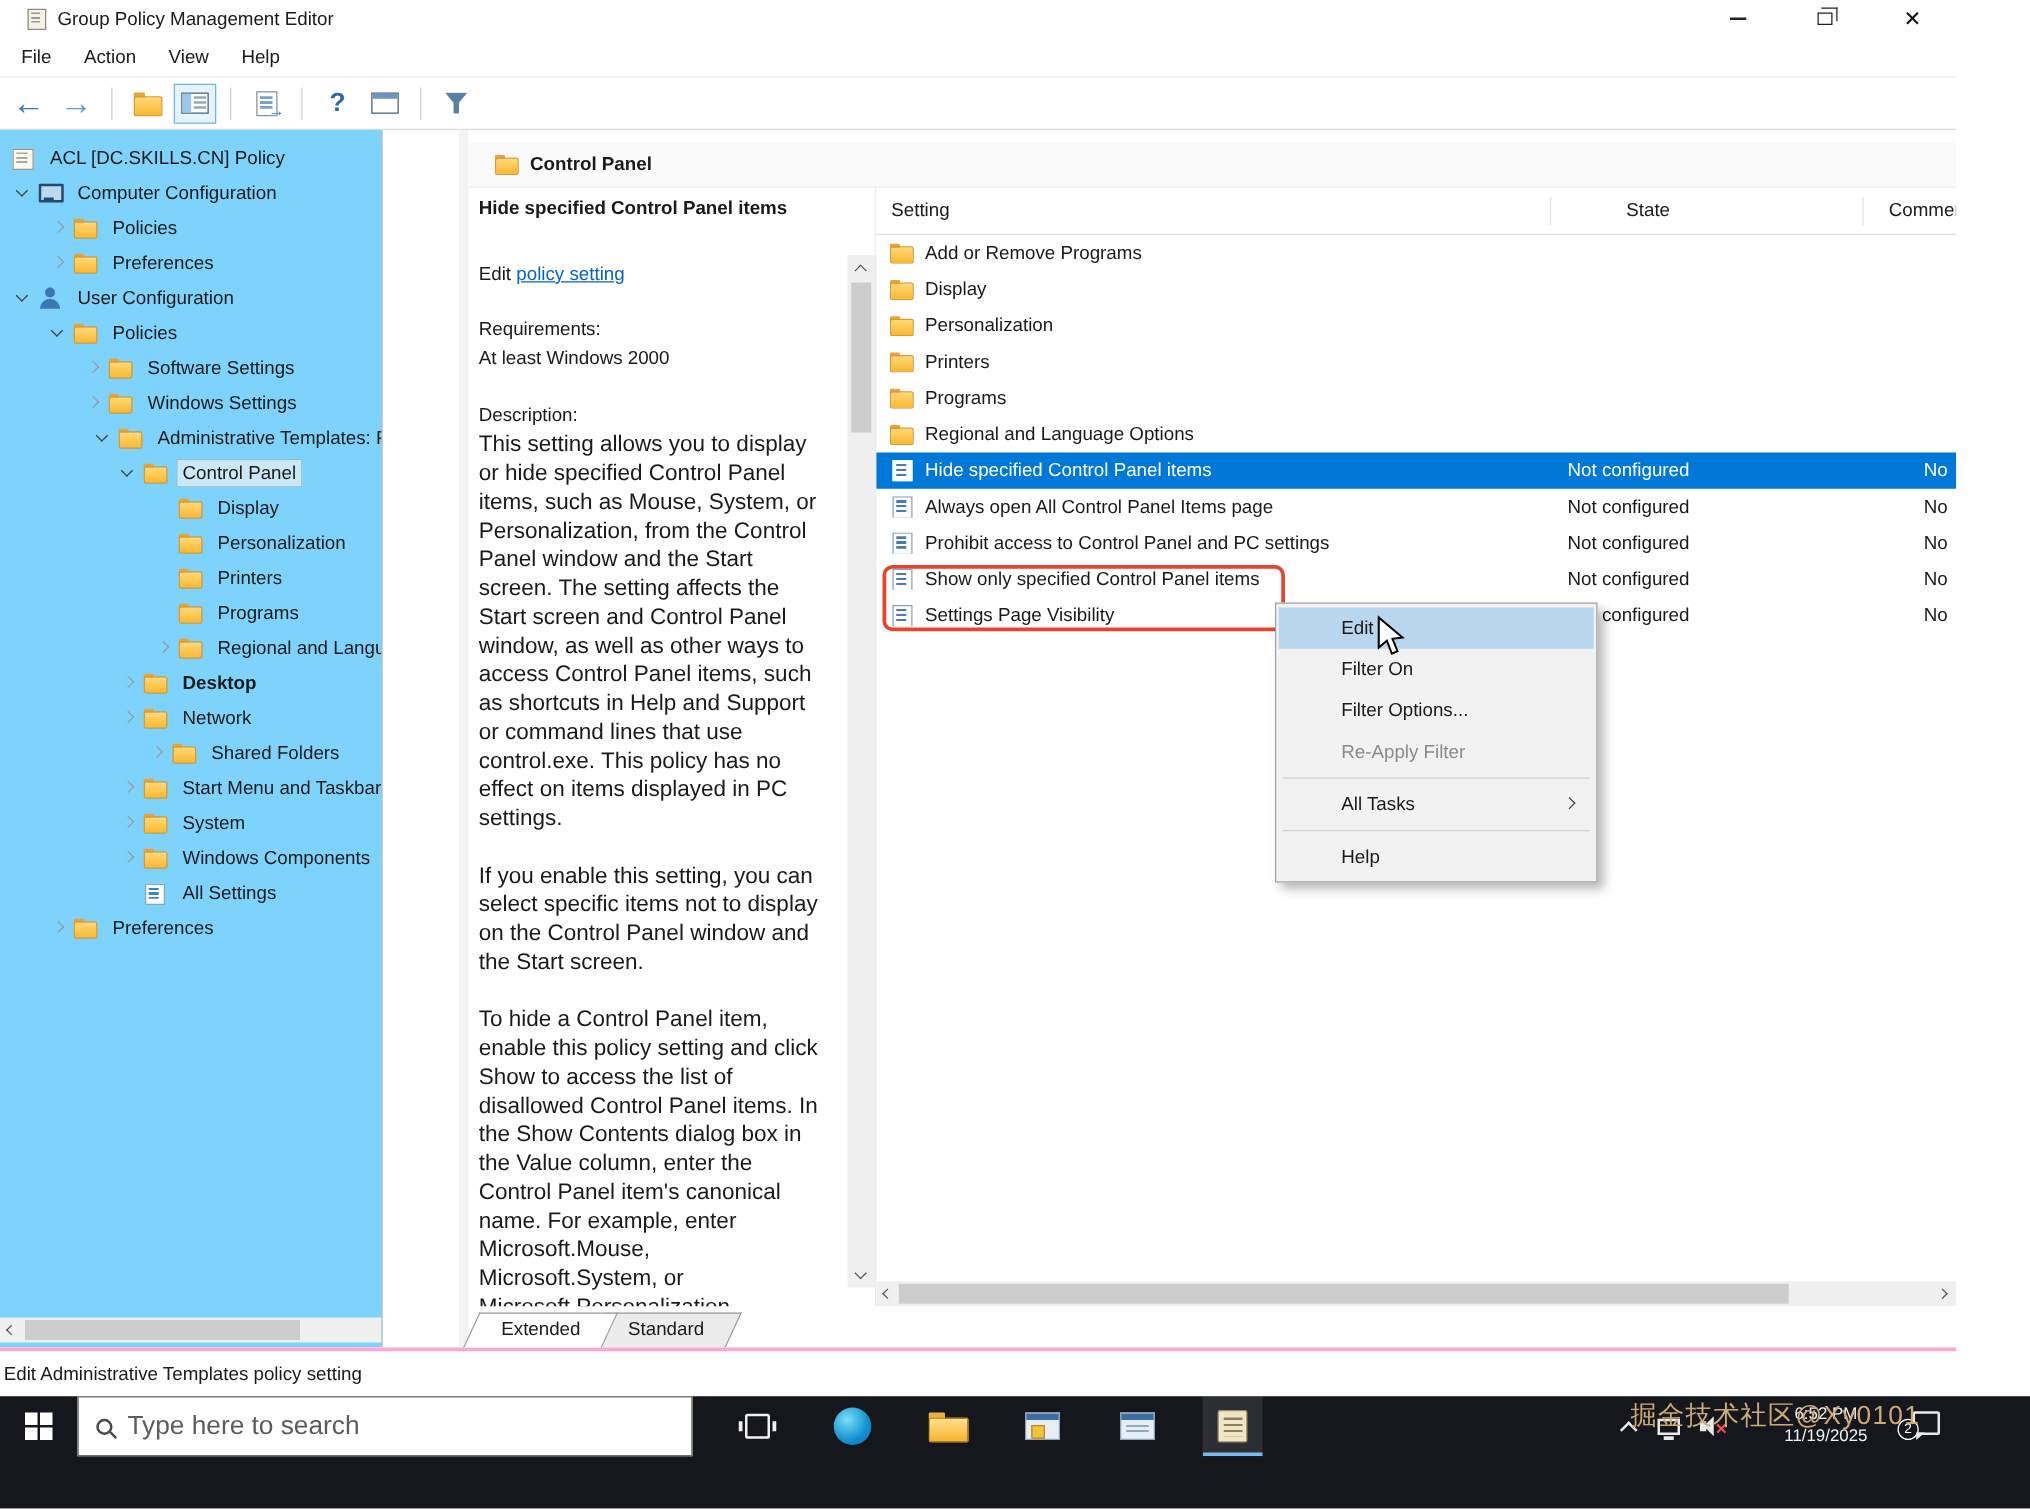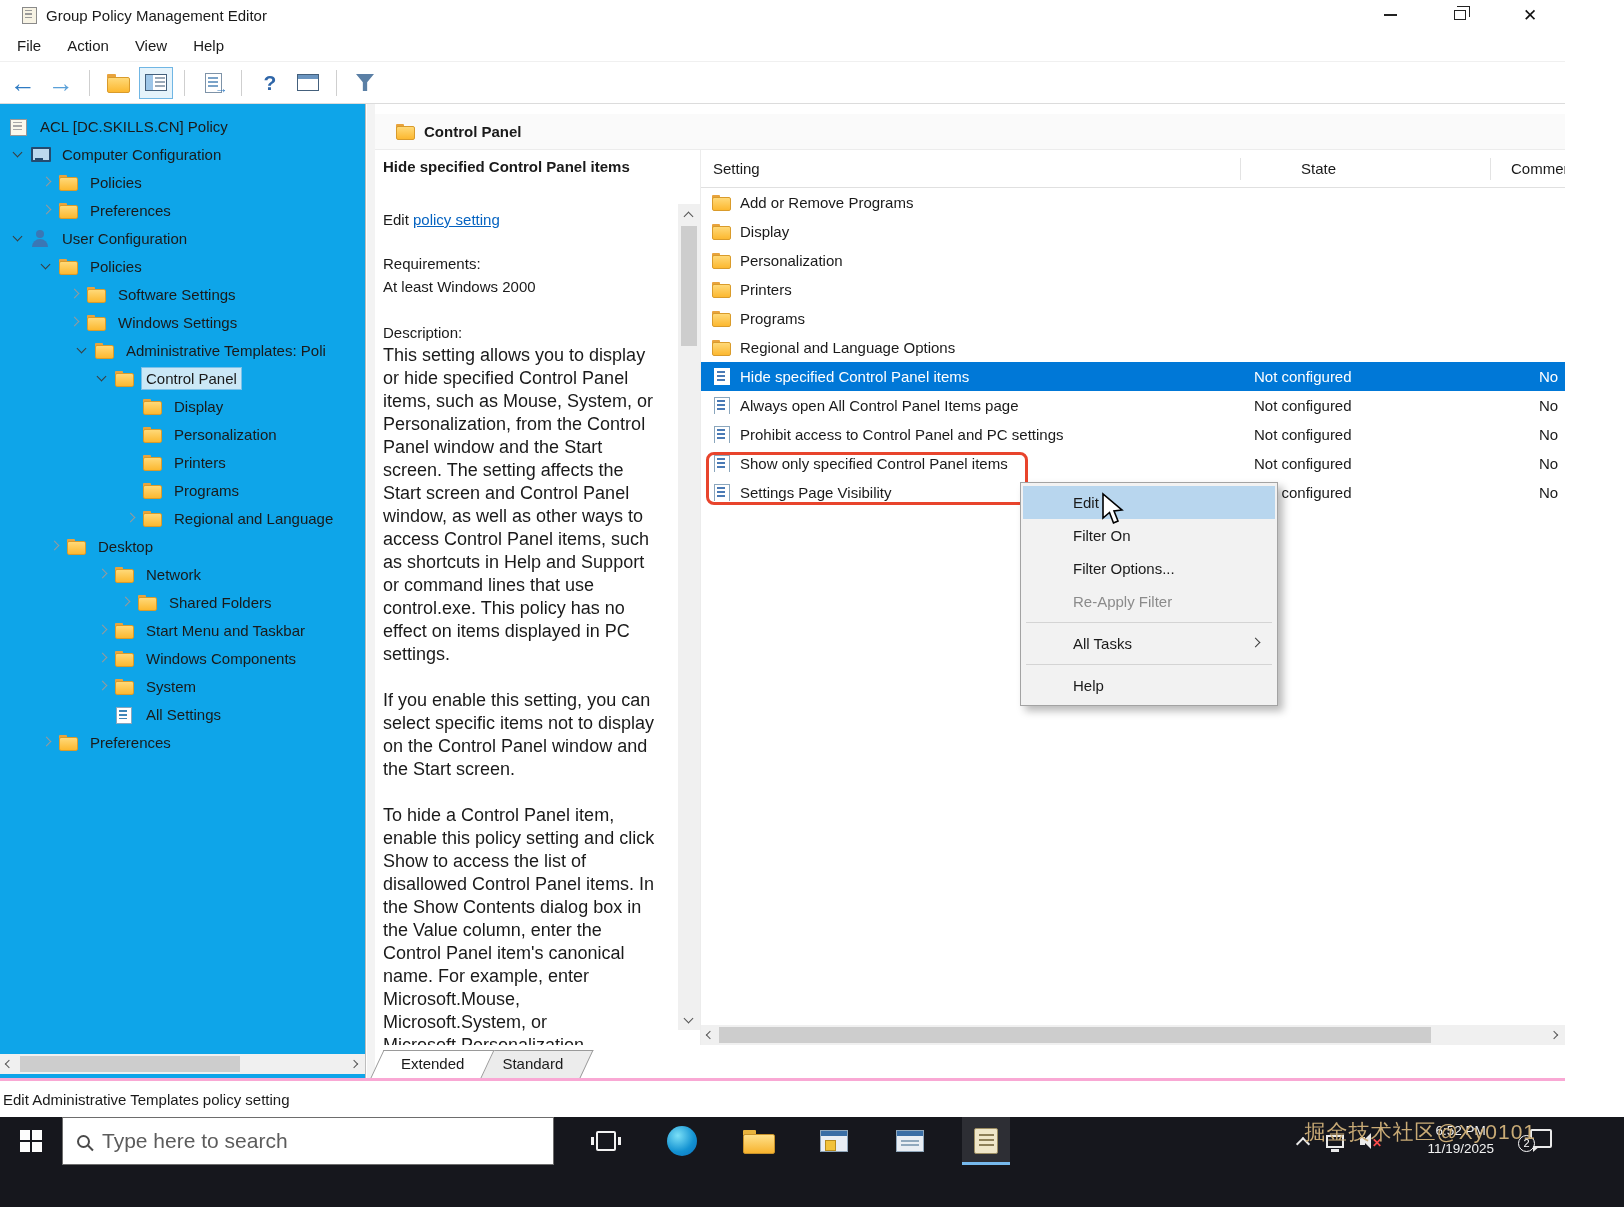--- a/index.html
+++ b/index.html
@@ -40,21 +40,21 @@
   .tb-export-list { width:17px; height:20px; background:#fff; border:1px solid #7e93a8; }
   .tb-export-list::before { content:""; position:absolute; left:2px; top:3px; width:10px; height:10px; background:repeating-linear-gradient(to bottom,#7ba3c8 0 2px,transparent 2px 4px); }
   .tb-export-list::after { content:"→"; position:absolute; right:-7px; bottom:-4px; color:#2f7bc3; font-size:13px; font-weight:bold; }
   .tb-help::before { content:"?"; font-size:21px; font-weight:bold; color:#2f66a8; }
   .tb-properties-window { width:22px; height:17px; border:1px solid #44607c; background:#fff; }
   .tb-properties-window::before { content:""; position:absolute; left:0; top:0; right:0; height:4px; background:#6b95c0; }
   .tb-filter { width:18px; height:17px; background:#5a7fa5; clip-path:polygon(0 0,100% 0,62% 48%,62% 100%,38% 100%,38% 48%); }
 
   
   .main { position:absolute; left:0; top:104px; width:1565px; height:974px; }
-  .tree-panel { position:absolute; left:0; top:0; width:366px; height:100%; border-right:1px solid #bdbdbd; background:#0ea5e9; overflow:hidden; }
+  .tree-panel { position:absolute; left:0; top:0; width:306px; height:100%; border-right:1px solid #bdbdbd; background:#7dd3fc; overflow:hidden; }
   .splitter { position:absolute; left:367px; top:0; width:8px; height:100%; background:#f3f3f3; }
 
   .tree { position:absolute; left:0; top:0; right:0; bottom:28px; overflow:hidden; padding-top:8px; }
   .tree-row { height:28px; display:flex; align-items:center; white-space:nowrap; }
   .chev { width:22px; height:22px; position:relative; flex:none; }
   .chev-right::before { content:""; position:absolute; left:7px; top:7px; width:6px; height:6px; border-top:1.6px solid #9a9a9a; border-right:1.6px solid #9a9a9a; transform:rotate(45deg); }
   .chev-down::before { content:""; position:absolute; left:6px; top:6px; width:6px; height:6px; border-top:1.8px solid #3c3c3c; border-right:1.8px solid #3c3c3c; transform:rotate(135deg); }
   .chev-none::before { content:none; }
   .icon { display:inline-block; position:relative; width:20px; height:17px; flex:none; }
   .tree-row .icon { margin-right:7px; }
@@ -360,21 +360,21 @@
               <span class="icon icon-folder"></span>
               <span class="tree-label">Programs</span>
             </div>
 
             <div class="tree-row" style="padding-left: 120px;">
               <span class="chev chev-right"></span>
               <span class="icon icon-folder"></span>
               <span class="tree-label">Regional and Language</span>
             </div>
 
-            <div class="tree-row" style="padding-left: 44px;">
+            <div class="tree-row" style="padding-left: 92px; font-weight: bold;">
               <span class="chev chev-right"></span>
               <span class="icon icon-folder"></span>
               <span class="tree-label">Desktop</span>
             </div>
 
             <div class="tree-row" style="padding-left: 92px;">
               <span class="chev chev-right"></span>
               <span class="icon icon-folder"></span>
               <span class="tree-label">Network</span>
             </div>
@@ -387,27 +387,27 @@
 
             <div class="tree-row" style="padding-left: 92px;">
               <span class="chev chev-right"></span>
               <span class="icon icon-folder"></span>
               <span class="tree-label">Start Menu and Taskbar</span>
             </div>
 
             <div class="tree-row" style="padding-left: 92px;">
               <span class="chev chev-right"></span>
               <span class="icon icon-folder"></span>
+              <span class="tree-label">System</span>
+            </div>
+
+            <div class="tree-row" style="padding-left: 92px;">
+              <span class="chev chev-right"></span>
+              <span class="icon icon-folder"></span>
               <span class="tree-label">Windows Components</span>
-            </div>
-
-            <div class="tree-row" style="padding-left: 92px;">
-              <span class="chev chev-right"></span>
-              <span class="icon icon-folder"></span>
-              <span class="tree-label">System</span>
             </div>
 
             <div class="tree-row" style="padding-left: 92px;">
               <span class="chev chev-none"></span>
               <span class="icon icon-allsettings"></span>
               <span class="tree-label">All Settings</span>
             </div>
 
             <div class="tree-row" style="padding-left: 36px;">
               <span class="chev chev-right"></span>

